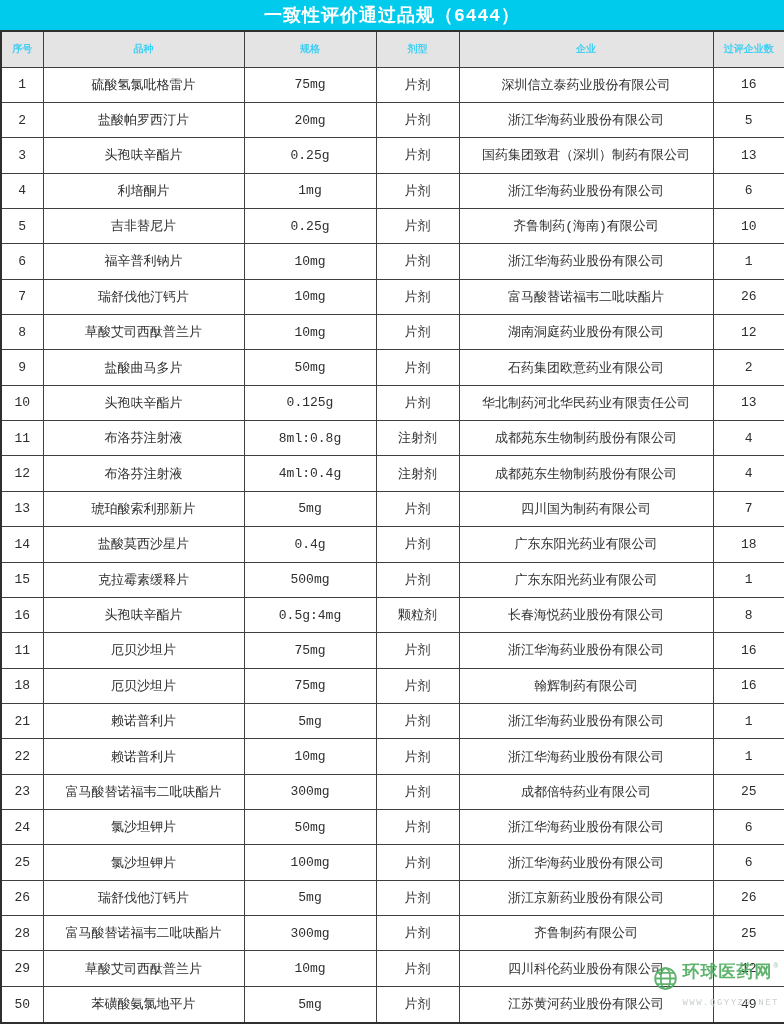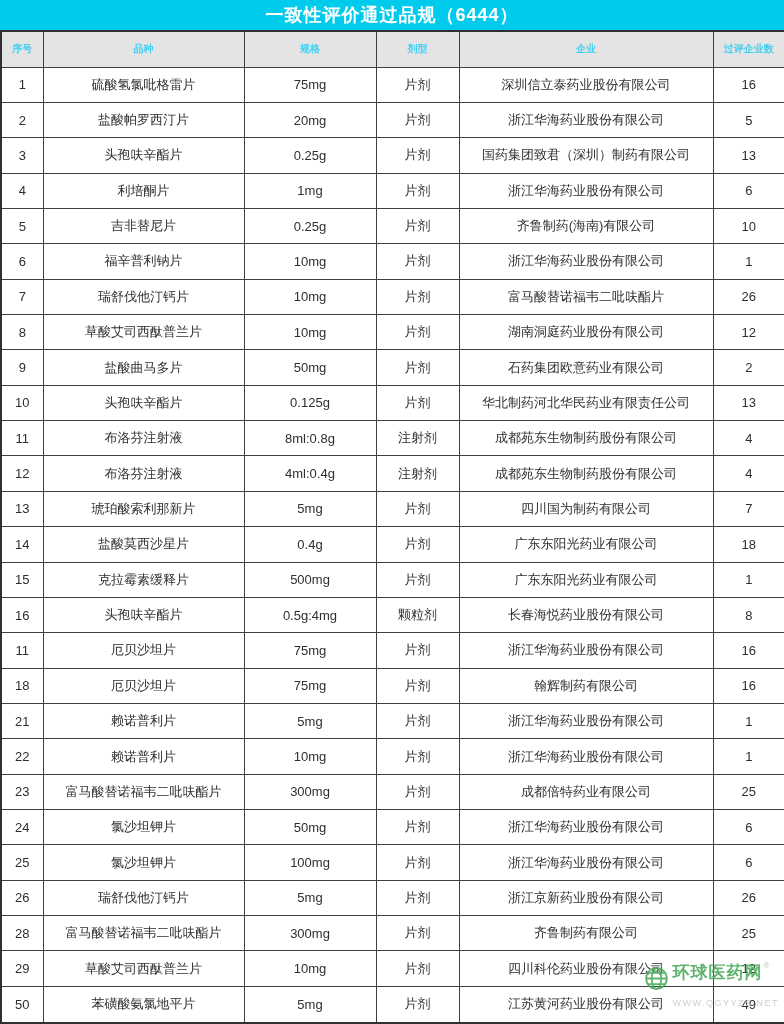--- a/index.html
+++ b/index.html
@@ -1,21 +1,21 @@
 <!DOCTYPE html>
 <html><head>
 <meta charset="utf-8">
 <style>
   html,body{margin:0;padding:0;background:#ffffff;}
   .page{
     position:relative;
     width:784px;height:1024px;
     overflow:hidden;
     background:#404040;
-    font-family:Liberation Sans, sans-serif;
+    font-family:Liberation Mono, monospace;
     box-sizing:border-box;
   }
   .title-bar{
     width:784px;height:30px;
     background:#00cbec;
     color:#ffffff;
     font-size:18px;font-weight:bold;
     letter-spacing:1px;
     display:flex;align-items:center;justify-content:center;
     box-sizing:border-box;

